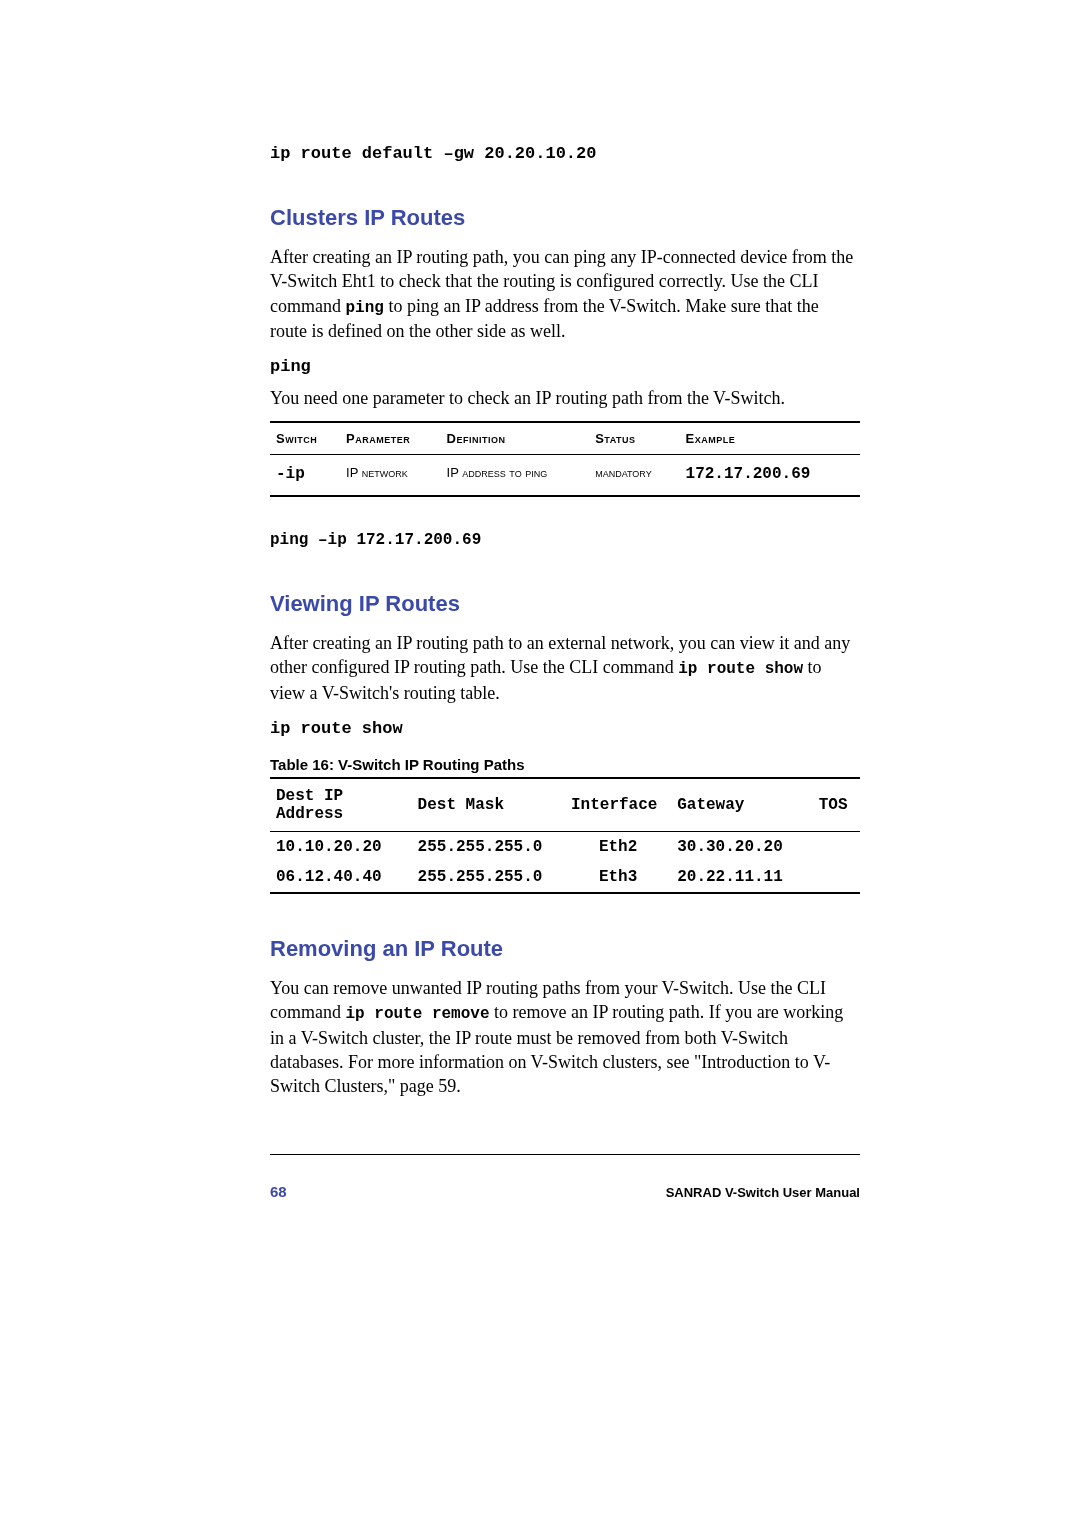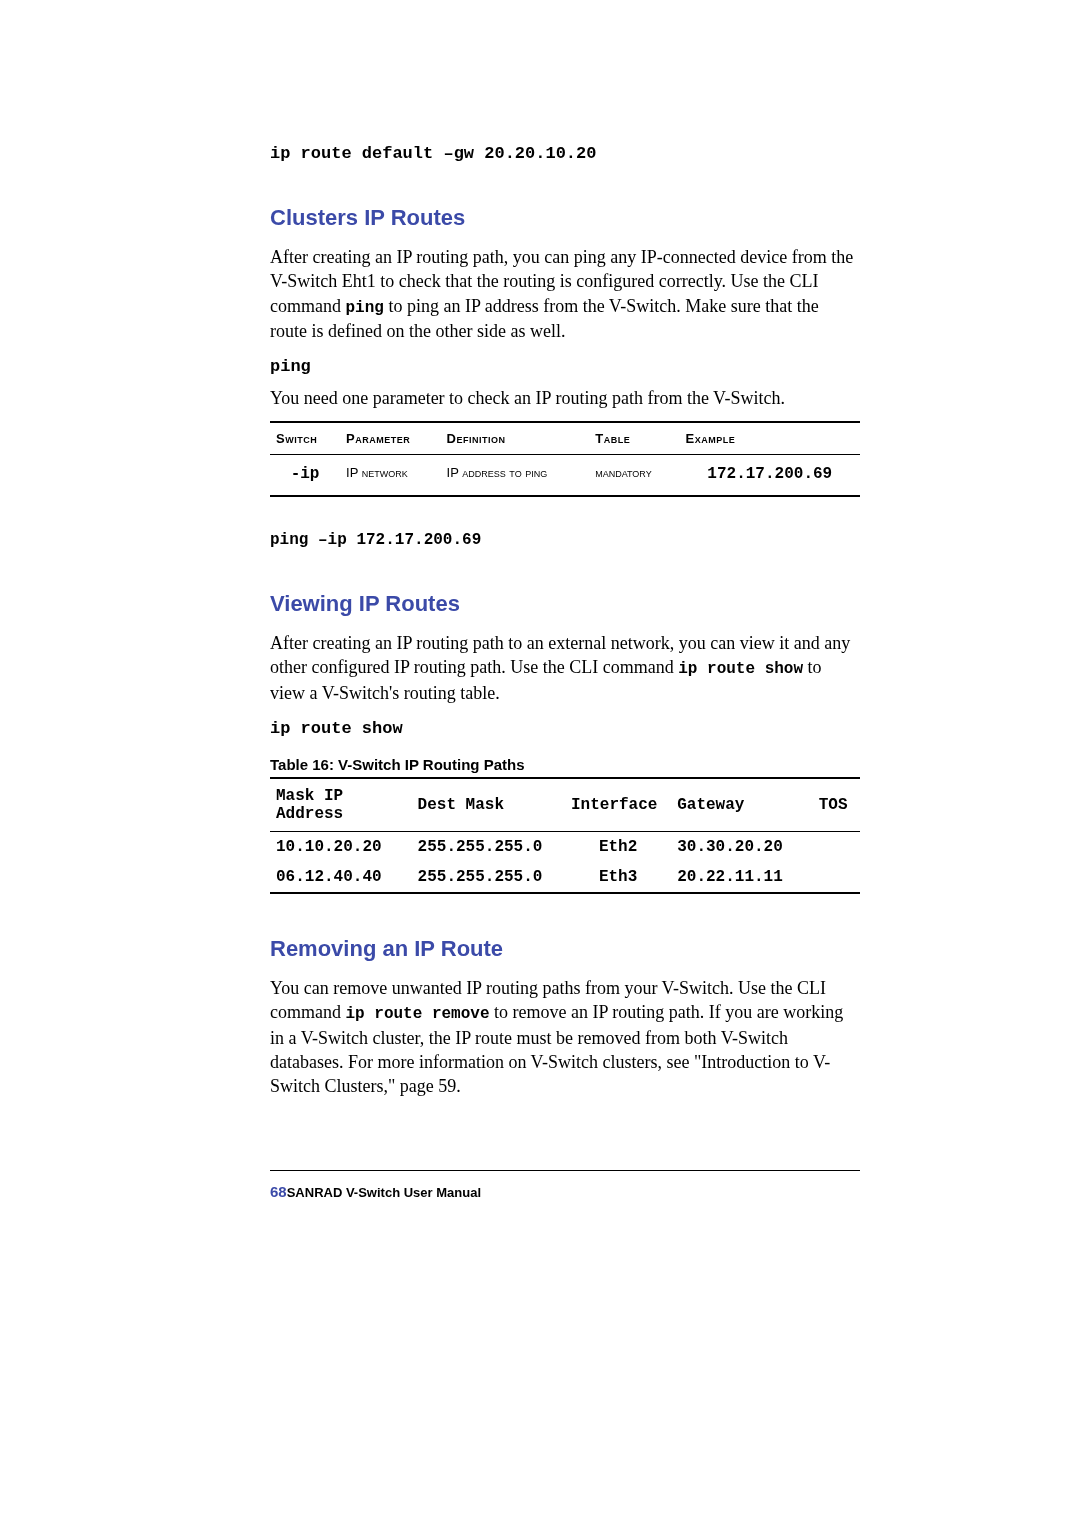--- a/index.html
+++ b/index.html
@@ -64,21 +64,20 @@
   .tbl1 tbody td {
     padding: 10px 6px 12px 6px;
     vertical-align: top;
     font-variant: small-caps;
   }
   .tbl1 tbody td.mono-cell {
     font-variant: normal;
     font-family: "Courier New", Courier, monospace;
     font-weight: bold;
     font-size: 16px;
-    text-align: center;
   }
   .tbl1 tbody tr.last {
     border-bottom: 2px solid #000;
   }
   .example-block {
     margin-top: 34px;
     margin-bottom: 6px;
   }
   .table-caption {
     font-family: Arial, Helvetica, sans-serif;
@@ -111,23 +110,23 @@
   }
   .footer {
     position: absolute;
     left: 0;
     right: 0;
     bottom: 100px;
     padding: 0 220px 0 270px;
   }
   .footer-line {
     border-top: 1px solid #000;
-    padding-top: 12px;
+    padding-top: 28px;
     display: flex;
-    justify-content: flex-start;
+    justify-content: space-between;
     align-items: baseline;
   }
   .page-num {
     font-family: Arial, Helvetica, sans-serif;
     font-weight: bold;
     font-size: 15px;
     color: #3b4aa8;
   }
   .manual-title {
     font-family: Arial, Helvetica, sans-serif;
@@ -152,21 +151,21 @@
   <div class="mono cmd-block">ping</div>
 
   <p class="body-text">You need one parameter to check an IP routing path from the V-Switch.</p>
 
   <table class="tbl1">
     <thead>
       <tr>
         <th>Switch</th>
         <th>Parameter</th>
         <th>Definition</th>
-        <th>Table</th>
+        <th>Status</th>
         <th>Example</th>
       </tr>
     </thead>
     <tbody>
       <tr class="last">
         <td class="mono-cell">-ip</td>
         <td>IP network</td>
         <td>IP address to ping</td>
         <td>mandatory</td>
         <td class="mono-cell">172.17.200.69</td>
@@ -191,21 +190,21 @@
   <table class="tbl2">
     <colgroup>
       <col style="width:24%">
       <col style="width:26%">
       <col style="width:18%">
       <col style="width:24%">
       <col style="width:8%">
     </colgroup>
     <thead>
       <tr>
-        <th>Mask IP Address</th>
+        <th>Dest IP Address</th>
         <th>Dest Mask</th>
         <th class="if-cell">Interface</th>
         <th>Gateway</th>
         <th>TOS</th>
       </tr>
     </thead>
     <tbody>
       <tr>
         <td>10.10.20.20</td>
         <td>255.255.255.0</td>

